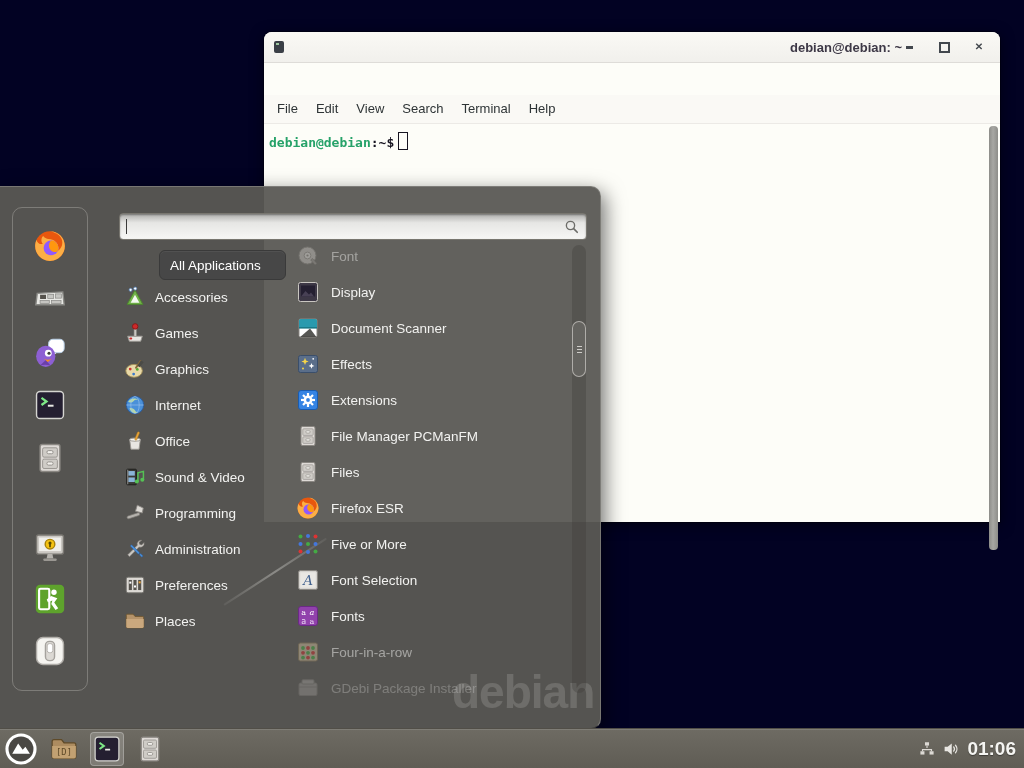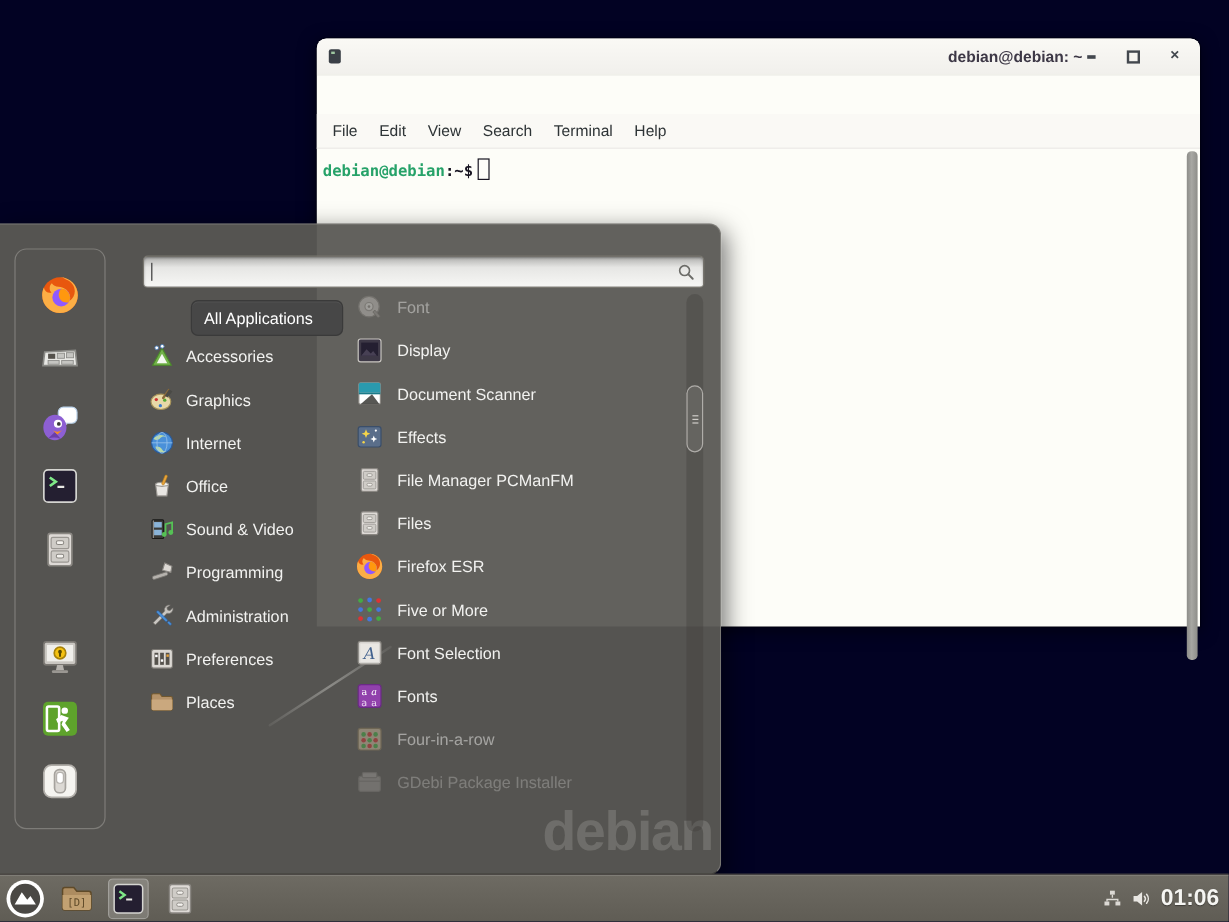--- a/index.html
+++ b/index.html
@@ -235,20 +235,31 @@
               <path d="M12 9.5l-4.8 8.7h9.6z" fill="#fff" opacity=".92"></path>
               <circle cx="7.2" cy="4.2" r="1.7" fill="#fff" stroke="#4a7ab5" stroke-width=".8"></circle>
               <circle cx="12.2" cy="2.8" r="1.7" fill="#fff" stroke="#4a7ab5" stroke-width=".8"></circle>
             </svg>
           </span>
           <span>Accessories</span>
         </div>
         <div class="cat-row">
           <span class="cicon">
             <svg viewBox="0 0 24 24">
+              <path d="M4 15.5h16l-1.8 5.5H5.8z" fill="#e8e6e2" stroke="#9a9792"></path>
+              <rect x="11" y="6" width="2.4" height="9.5" fill="#c9c6c1" stroke="#9a9792" stroke-width=".6"></rect>
+              <circle cx="12.2" cy="4.8" r="3" fill="#cc2a2a" stroke="#8a1515"></circle>
+              <rect x="5.8" y="17" width="3.2" height="2.2" rx="1.1" fill="#cc2a2a"></rect>
+            </svg>
+          </span>
+          <span>Games</span>
+        </div>
+        <div class="cat-row">
+          <span class="cicon">
+            <svg viewBox="0 0 24 24">
               <ellipse cx="11" cy="14" rx="9" ry="7" fill="#e8d9a8" stroke="#a8945a"></ellipse>
               <circle cx="6.8" cy="12" r="1.5" fill="#cc3333"></circle>
               <circle cx="10.5" cy="17.5" r="1.5" fill="#3a7acc"></circle>
               <circle cx="14.5" cy="12.5" r="1.5" fill="#55aa33"></circle>
               <rect x="14.5" y="1.5" width="2.2" height="11" rx="1.1" transform="rotate(35 15.6 7)" fill="#8a6a3a"></rect>
               <path d="M18.5 2.5l3 2.2-4.5 5.5-2.3-1.7z" fill="#4a4a46"></path>
             </svg>
           </span>
           <span>Graphics</span>
         </div>
@@ -367,20 +378,40 @@
           <span class="aicon">
             <svg viewBox="0 0 24 24">
               <rect x="2.5" y="3.5" width="19" height="17" rx="2" fill="#5a6e8a" stroke="#3a4e6a"></rect>
               <path d="M9 5.8l1 2.6 2.6 1L10 10.4l-1 2.6-1-2.6-2.6-1 2.6-1z" fill="#f5d54a"></path>
               <path d="M15.5 11l.8 2.1 2.1.8-2.1.8-.8 2.1-.8-2.1-2.1-.8 2.1-.8z" fill="#fff"></path>
               <circle cx="7" cy="16.5" r="1" fill="#f5d54a"></circle>
               <circle cx="17.2" cy="6.8" r=".9" fill="#fff"></circle>
             </svg>
           </span>
           <span>Effects</span>
+        </div>
+        <div class="app-row">
+          <span class="aicon">
+            <svg viewBox="0 0 24 24">
+              <rect x="2.5" y="2.5" width="19" height="19" rx="2.5" fill="#3584e4" stroke="#1a5cb0"></rect>
+              <circle cx="12" cy="12" r="4.4" fill="#fff"></circle>
+              <g stroke="#fff" stroke-width="2.2">
+                <line x1="12" y1="5" x2="12" y2="8"></line>
+                <line x1="12" y1="16" x2="12" y2="19"></line>
+                <line x1="5" y1="12" x2="8" y2="12"></line>
+                <line x1="16" y1="12" x2="19" y2="12"></line>
+                <line x1="7" y1="7" x2="9.2" y2="9.2"></line>
+                <line x1="14.8" y1="14.8" x2="17" y2="17"></line>
+                <line x1="7" y1="17" x2="9.2" y2="14.8"></line>
+                <line x1="14.8" y1="9.2" x2="17" y2="7"></line>
+              </g>
+              <circle cx="12" cy="12" r="1.9" fill="#3584e4"></circle>
+            </svg>
+          </span>
+          <span>Extensions</span>
         </div>
         <div class="app-row">
           <span class="aicon">
             <svg viewBox="0 0 24 24">
               <rect x="5" y="2.5" width="14" height="19" rx="1.5" fill="#dedad6" stroke="#8a8782"></rect>
               <rect x="6.8" y="4.8" width="10.4" height="6.6" rx="1" fill="#cfccc7" stroke="#9a9792" stroke-width=".7"></rect>
               <rect x="9.8" y="6.8" width="4.4" height="2.2" rx="1.1" fill="#f4f2ee" stroke="#8a8782" stroke-width=".6"></rect>
               <rect x="6.8" y="12.8" width="10.4" height="6.6" rx="1" fill="#cfccc7" stroke="#9a9792" stroke-width=".7"></rect>
               <rect x="9.8" y="14.8" width="4.4" height="2.2" rx="1.1" fill="#f4f2ee" stroke="#8a8782" stroke-width=".6"></rect>
             </svg>

